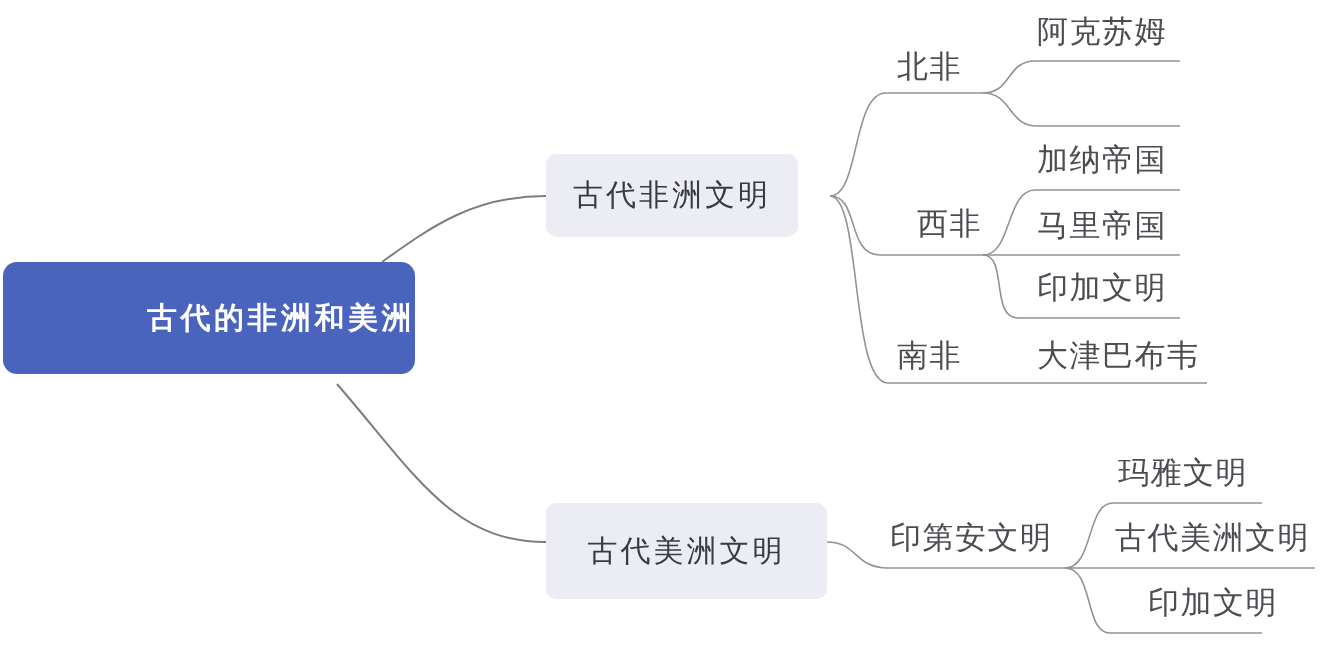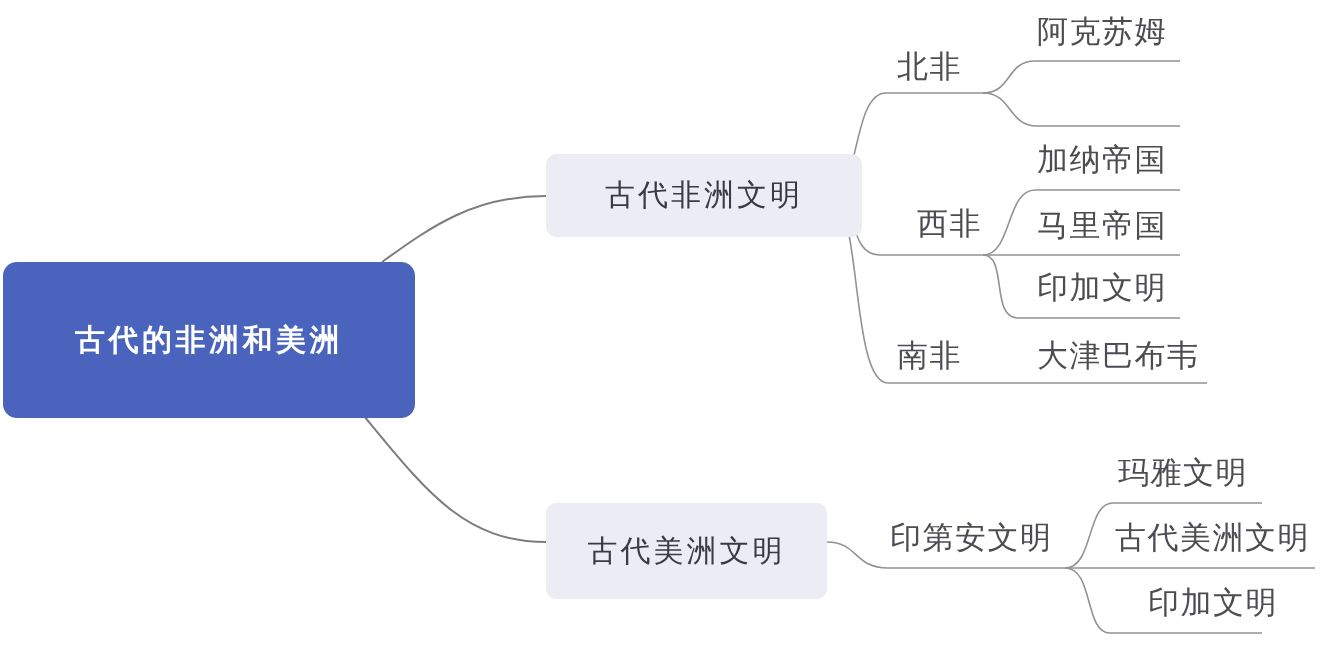--- a/index.html
+++ b/index.html
@@ -8,37 +8,37 @@
     width:1336px; height:646px;
     background:#ffffff;
     font-family:"Liberation Sans","DejaVu Sans",sans-serif;
     overflow:hidden;
   }
   #edges { position:absolute; left:0; top:0; width:1336px; height:646px; }
   .edge   { fill:none; stroke:#7d7d7d; stroke-width:2px; }
   .branch { fill:none; stroke:#929296; stroke-width:1.6px; }
 
   .root-node {
-    position:absolute; left:3px; top:262px; width:412px; height:156px;
+    position:absolute; left:3px; top:262px; width:412px; height:112px;
     background:#4a64be; border-radius:14px;
-    display:flex; align-items:center; justify-content:center;
+    display:flex; align-items:center; justify-content:flex-end;
   }
   .root-node .label {
     color:#ffffff; font-size:30px; font-weight:600; letter-spacing:3.5px;
     white-space:nowrap;
   }
   .l2-node {
     position:absolute; background:#ecedf4; border-radius:10px;
     display:flex; align-items:center; justify-content:center;
   }
   .l2-node .label {
     color:#3a3a41; font-size:30px; font-weight:500; letter-spacing:3px;
     white-space:nowrap;
   }
-  #node-africa   { left:546px; top:154px; width:316px; height:83px; }
+  #node-africa   { left:546px; top:154px; width:252px; height:83px; }
   #node-america  { left:546px; top:503px; width:281px; height:96px; }
 
   .leaf-label {
     position:absolute; color:#4c4c52; font-size:31px; line-height:34px;
     letter-spacing:1.5px; white-space:nowrap; font-weight:400;
   }
   
   #lbl-beifei    { left:897px;  top:50px;  }
   #lbl-xifei     { left:897px;  top:207px;margin-left:20px; }
   #lbl-nanfei    { left:897px;  top:339px; }

